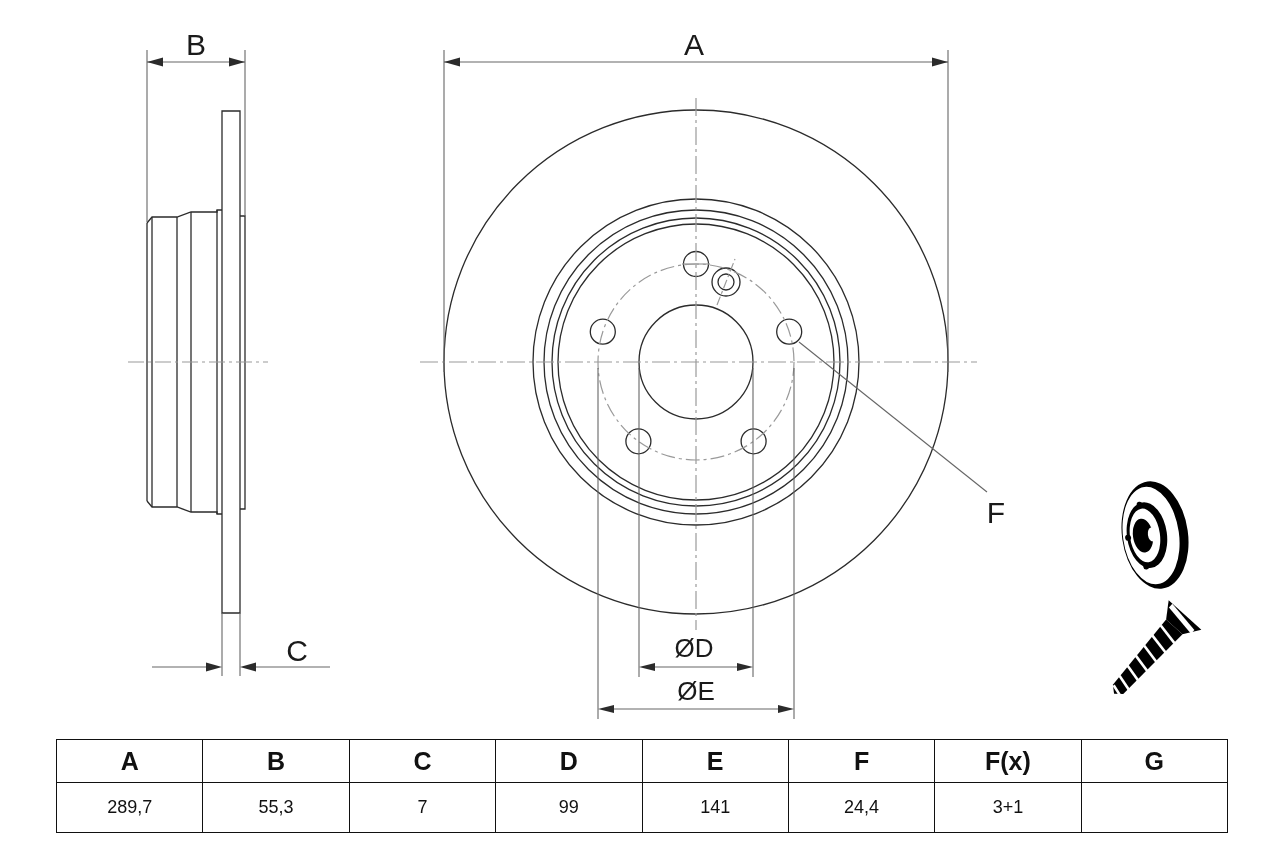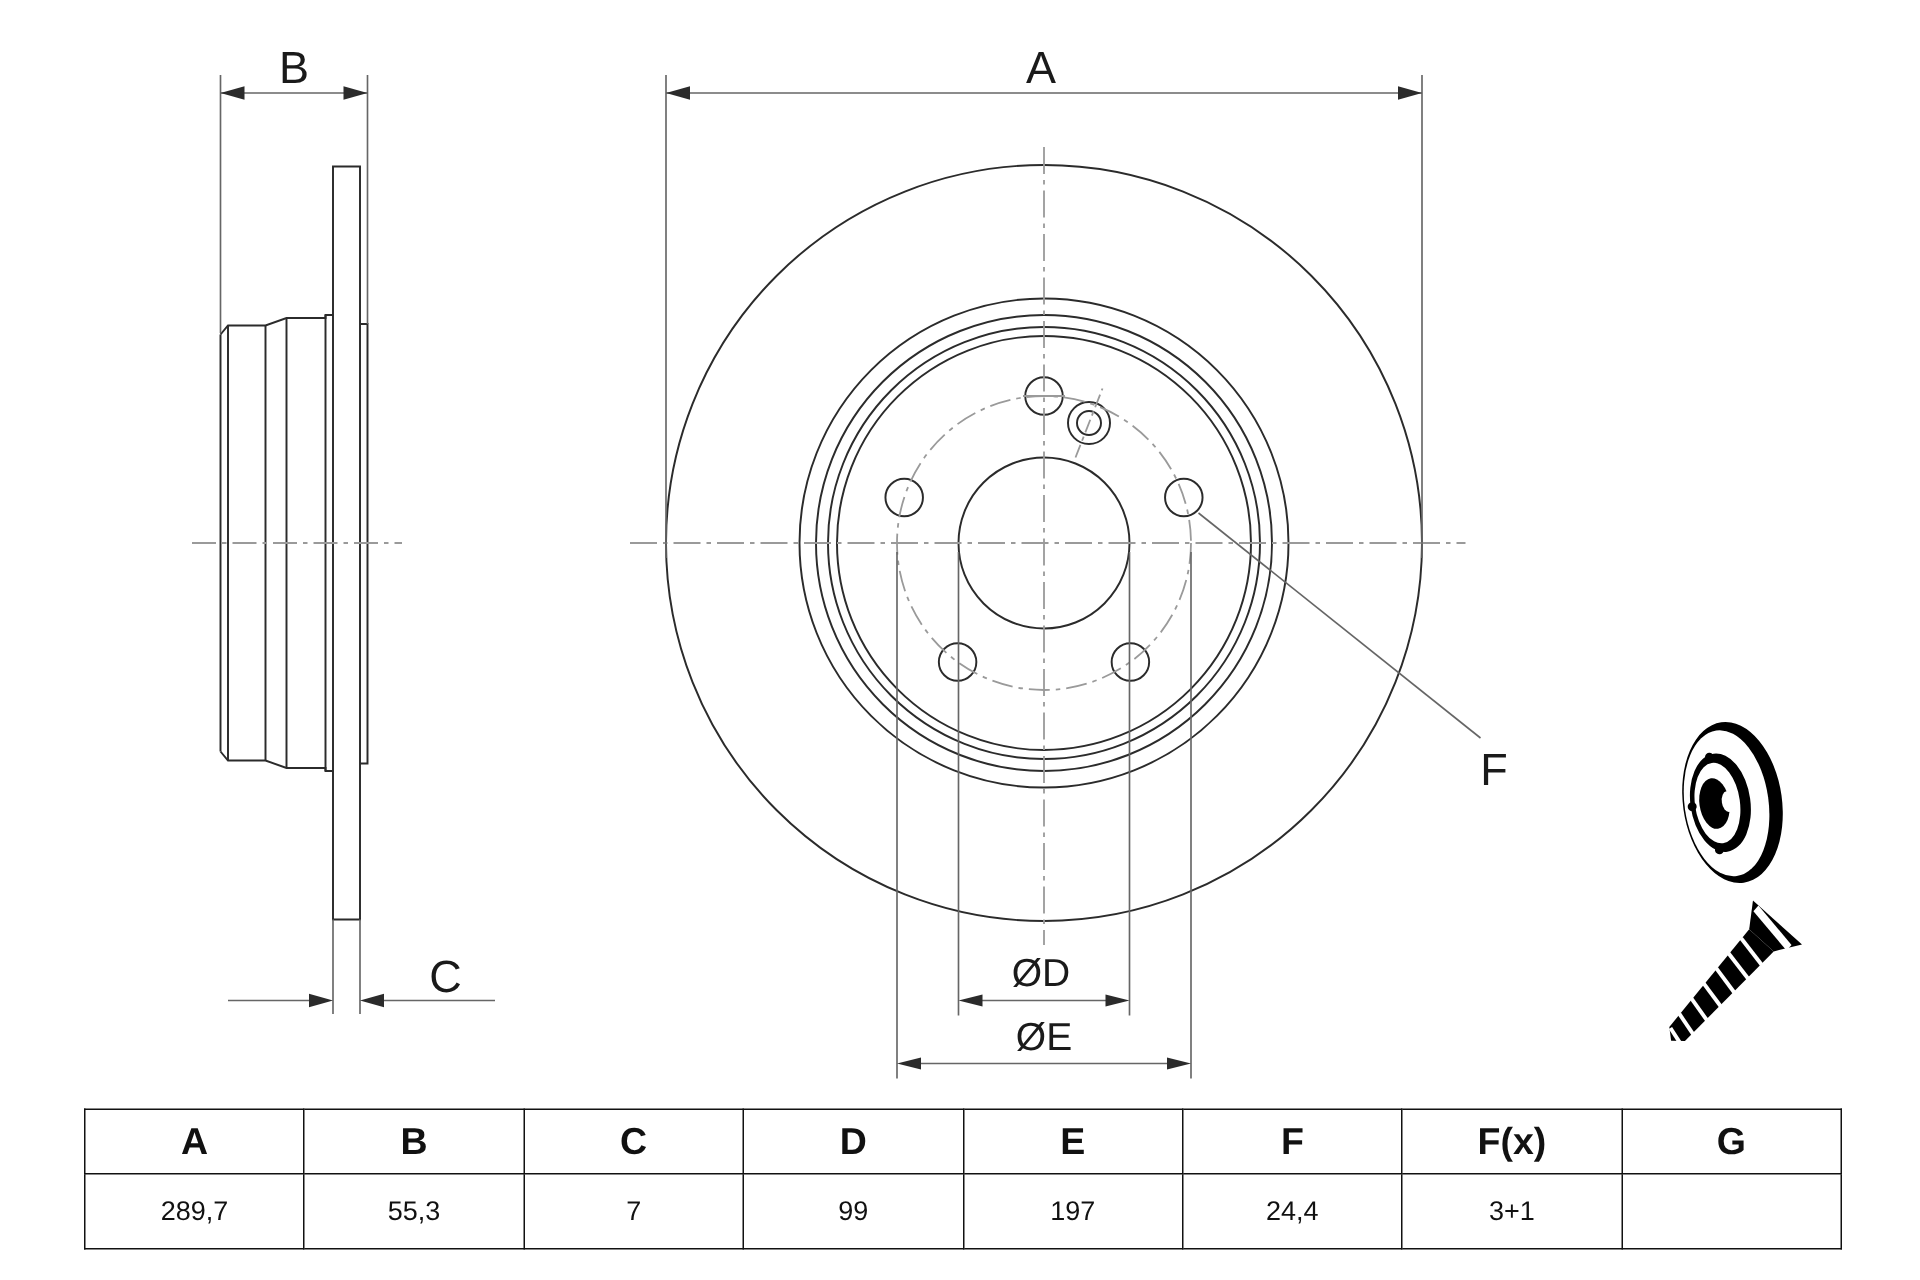--- a/index.html
+++ b/index.html
@@ -156,21 +156,21 @@
       <th>E</th>
       <th>F</th>
       <th>F(x)</th>
       <th>G</th>
     </tr>
     <tr>
       <td>289,7</td>
       <td>55,3</td>
       <td>7</td>
       <td>99</td>
-      <td>197</td>
+      <td>141</td>
       <td>24,4</td>
       <td>3+1</td>
       <td></td>
     </tr>
   </tbody>
     </table>
 
 </div>
 
 </body></html>

